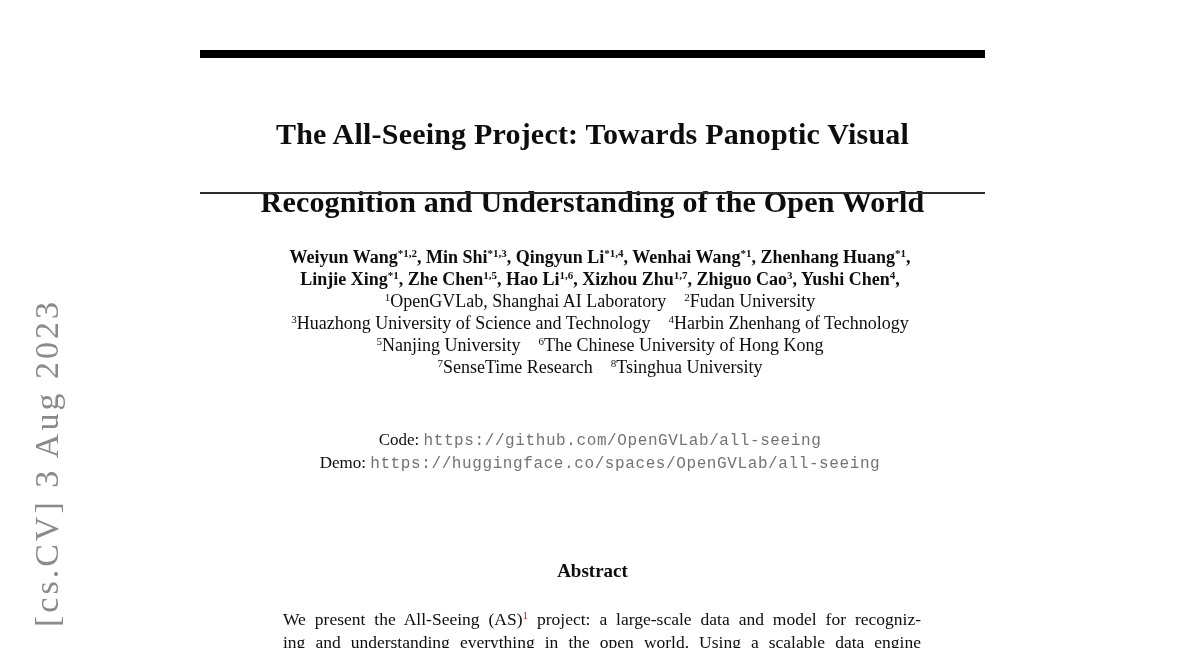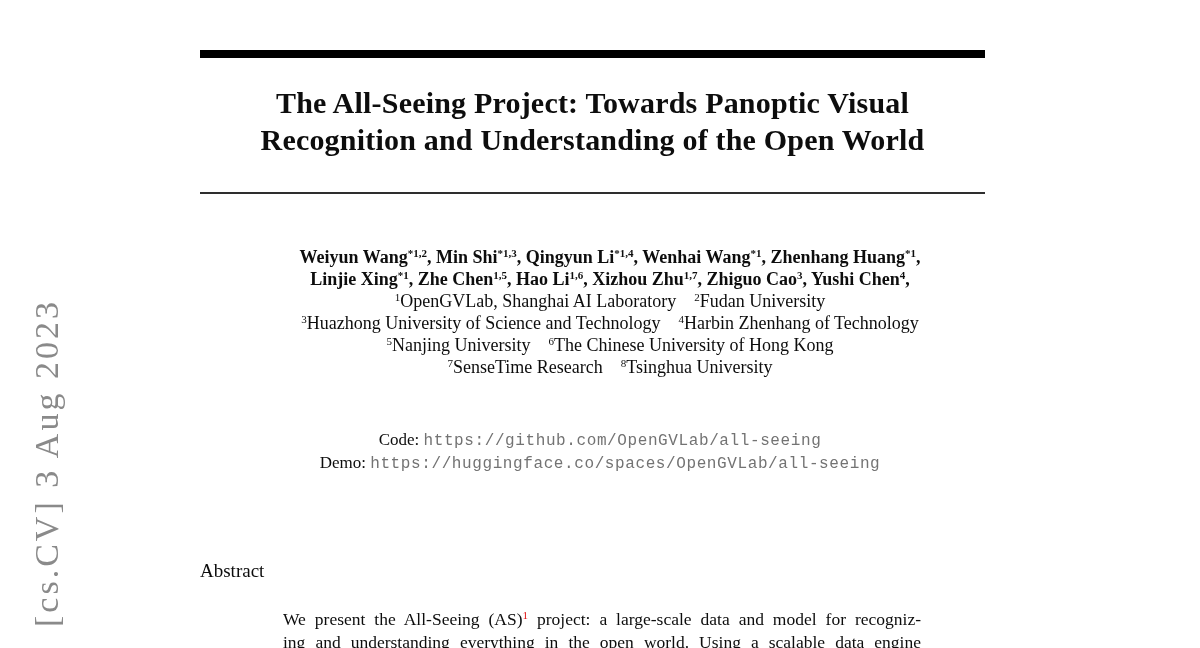--- a/index.html
+++ b/index.html
@@ -51,26 +51,26 @@
     position: absolute;
     left: 200px; top: 84px;
     width: 785px;
     margin: 0;
     text-align: center;
     font-size: 30px;
     font-weight: bold;
     line-height: 37px;
     letter-spacing: 0.2px;
   }
-  .title .tl { display: block; }
+  .title .tl { display: block; margin-top: 31px; }
 
   
   .auth-block {
     position: absolute;
-    left: 110px; top: 246px;
+    left: 100px; top: 246px;
     width: 1000px;
     text-align: center;
     font-size: 18px;
     line-height: 22px;
   }
   .a-line { font-weight: bold; white-space: nowrap; }
   .f-line { font-weight: normal; white-space: nowrap; }
   sup {
     font-size: 11px;
     line-height: 0;
@@ -94,23 +94,23 @@
     letter-spacing: 0.6px;
     color: #737373;
     text-decoration: none;
   }
 
   
   .abs-head {
     position: absolute;
     left: 200px; top: 560px;
     width: 785px;
-    text-align: left;
+    text-align: center;
     font-size: 19px;
-    font-weight: normal;
+    font-weight: bold;
   }
   .abs-text {
     position: absolute;
     left: 283px; top: 608px;
     width: 638px;
     font-size: 17.5px;
     line-height: 22.5px;
   }
   .abs-line {
     text-align: justify;

